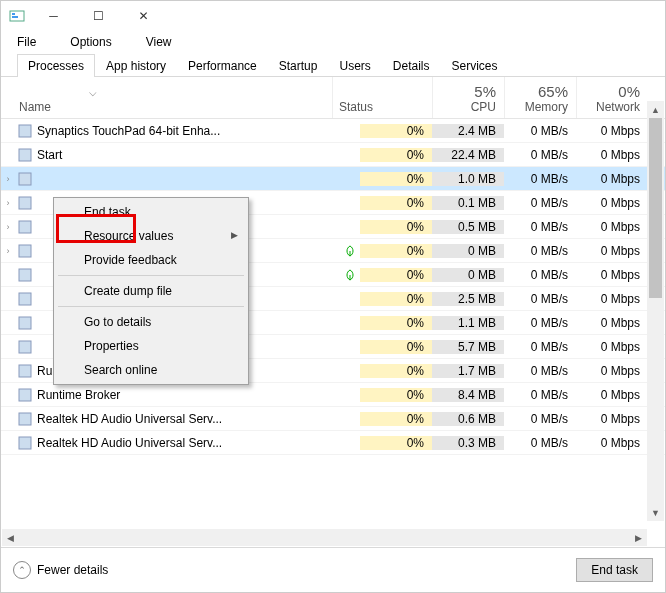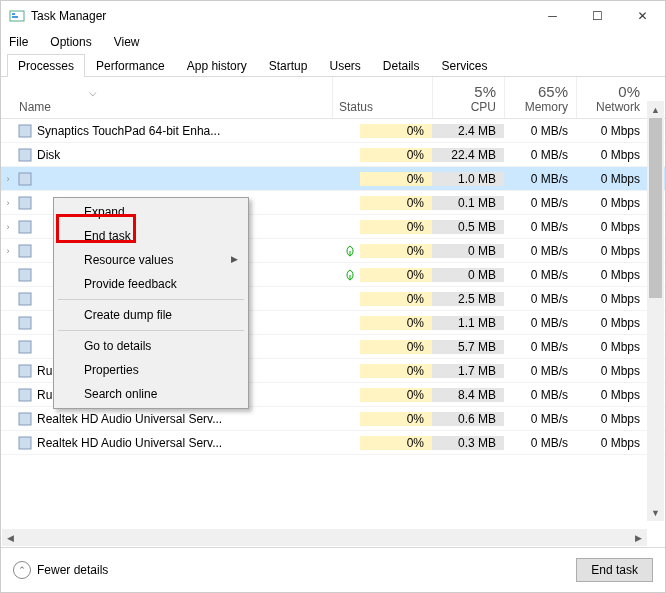--- a/index.html
+++ b/index.html
@@ -2,23 +2,23 @@
 <html><head>
 <meta charset="utf-8">
 <style>
 * { margin: 0; padding: 0; box-sizing: border-box; font-family: 'Segoe UI', Tahoma, sans-serif; font-size: 12px; }
 body { background: #fff; width: 666px; height: 593px; overflow: hidden; border: 1px solid #ccc; position: relative; }
 .titlebar { height: 30px; display: flex; align-items: center; padding-left: 8px; }
 .titlebar .icon { width: 16px; height: 16px; margin-right: 6px; }
 .titlebar .title { flex: 1; }
 .win-controls { display: flex; }
 .win-controls div { width: 45px; height: 30px; display: flex; align-items: center; justify-content: center; color: #333; }
-.menubar { height: 22px; display: flex; align-items: center; padding: 0 0; gap: 6px; }
+.menubar { height: 22px; display: flex; align-items: center; padding: 0 8px; gap: 18px; }
 .menubar span { padding: 2px 8px; }
-.tabs { display: flex; border-bottom: 1px solid #d9d9d9; padding-left: 6px; }
+.tabs { display: flex; border-bottom: 1px solid #d9d9d9; padding-left: 16px; }
 .tab { padding: 4px 10px; border: 1px solid transparent; border-bottom: none; position: relative; top: 1px; }
 .tab.active { border-color: #d9d9d9; background: #fff; }
 .grid-header { display: flex; height: 42px; border-bottom: 1px solid #e5e5e5; }
 .col-name { flex: 1; display: flex; align-items: flex-end; padding: 0 8px 4px 18px; color: #555; position: relative; }
 .col-name .sort { position: absolute; left: 88px; top: 10px; color: #888; font-size: 10px; }
 .col-status { width: 100px; display: flex; align-items: flex-end; padding-bottom: 4px; color: #555; border-left: 1px solid #eee; padding-left: 6px;}
 .col { width: 72px; text-align: right; border-left: 1px solid #eee; padding: 2px 8px 4px 0; display: flex; flex-direction: column; justify-content: flex-end; color: #555; }
 .col .pct { font-size: 15px; }
 .rows { overflow: hidden; }
 .row { display: flex; height: 24px; align-items: center; border-bottom: 1px solid #f2f2f2; }
@@ -52,38 +52,37 @@
 <body>
 
 <div class="titlebar">
   <span class="icon">
     <svg viewBox="0 0 16 16" width="16" height="16">
         <rect x="1" y="3" width="14" height="10" fill="none" stroke="#5a8" stroke-width="1"></rect>
         <rect x="3" y="5" width="3" height="2" fill="#49e"></rect>
         <rect x="3" y="8" width="6" height="2" fill="#49e"></rect>
       </svg>
   </span>
-  <span class="title">Task Manager</span>
   <div class="win-controls">
     <div>─</div>
     <div>☐</div>
     <div>✕</div>
   </div>
 </div>
 
 <div class="menubar">
   <span>File</span>
   <span>Options</span>
   <span>View</span>
 </div>
 
 <div class="tabs">
   <div class="tab active">Processes</div>
+  <div class="tab">App history</div>
   <div class="tab">Performance</div>
-  <div class="tab">App history</div>
   <div class="tab">Startup</div>
   <div class="tab">Users</div>
   <div class="tab">Details</div>
   <div class="tab">Services</div>
 </div>
 
 <div class="grid-header">
   <div class="col-name">
     <span>Name</span>
     <span class="sort">⌵</span>
@@ -119,21 +118,21 @@
       <span class="cell">0 MB/s</span>
       <span class="cell">0 Mbps</span>
       <span style="width:17px"></span>
     </div>
     <div class="row">
       <span class="exp"></span>
       <span class="name">
         <span class="picon"><svg width="16" height="16">
             <rect x="2" y="2" width="12" height="12" fill="#cde" stroke="#89b"></rect>
           </svg></span>
-        <span>Disk</span>
+        <span>Start</span>
       </span>
       <span class="status"></span>
       <span class="cell cpu">0%</span>
       <span class="cell mem">22.4 MB</span>
       <span class="cell">0 MB/s</span>
       <span class="cell">0 Mbps</span>
       <span style="width:17px"></span>
     </div>
     <div class="row selected">
       <span class="exp">›</span>
@@ -341,21 +340,20 @@
 
 <div class="footer">
   <div class="fdet">
     <span class="circ">⌃</span>
     <span>Fewer details</span>
   </div>
   <button>End task</button>
 </div>
 
 <div class="context-menu">
-  <div class="mitem">Expand</div>
   <div class="mitem">End task</div>
   <div class="mitem"><span>Resource values</span><span class="arrow">▶</span></div>
   <div class="mitem">Provide feedback</div>
   <div class="sep"></div>
   <div class="mitem">Create dump file</div>
   <div class="sep"></div>
   <div class="mitem">Go to details</div>
   <div class="mitem">Properties</div>
   <div class="mitem">Search online</div>
 </div>

